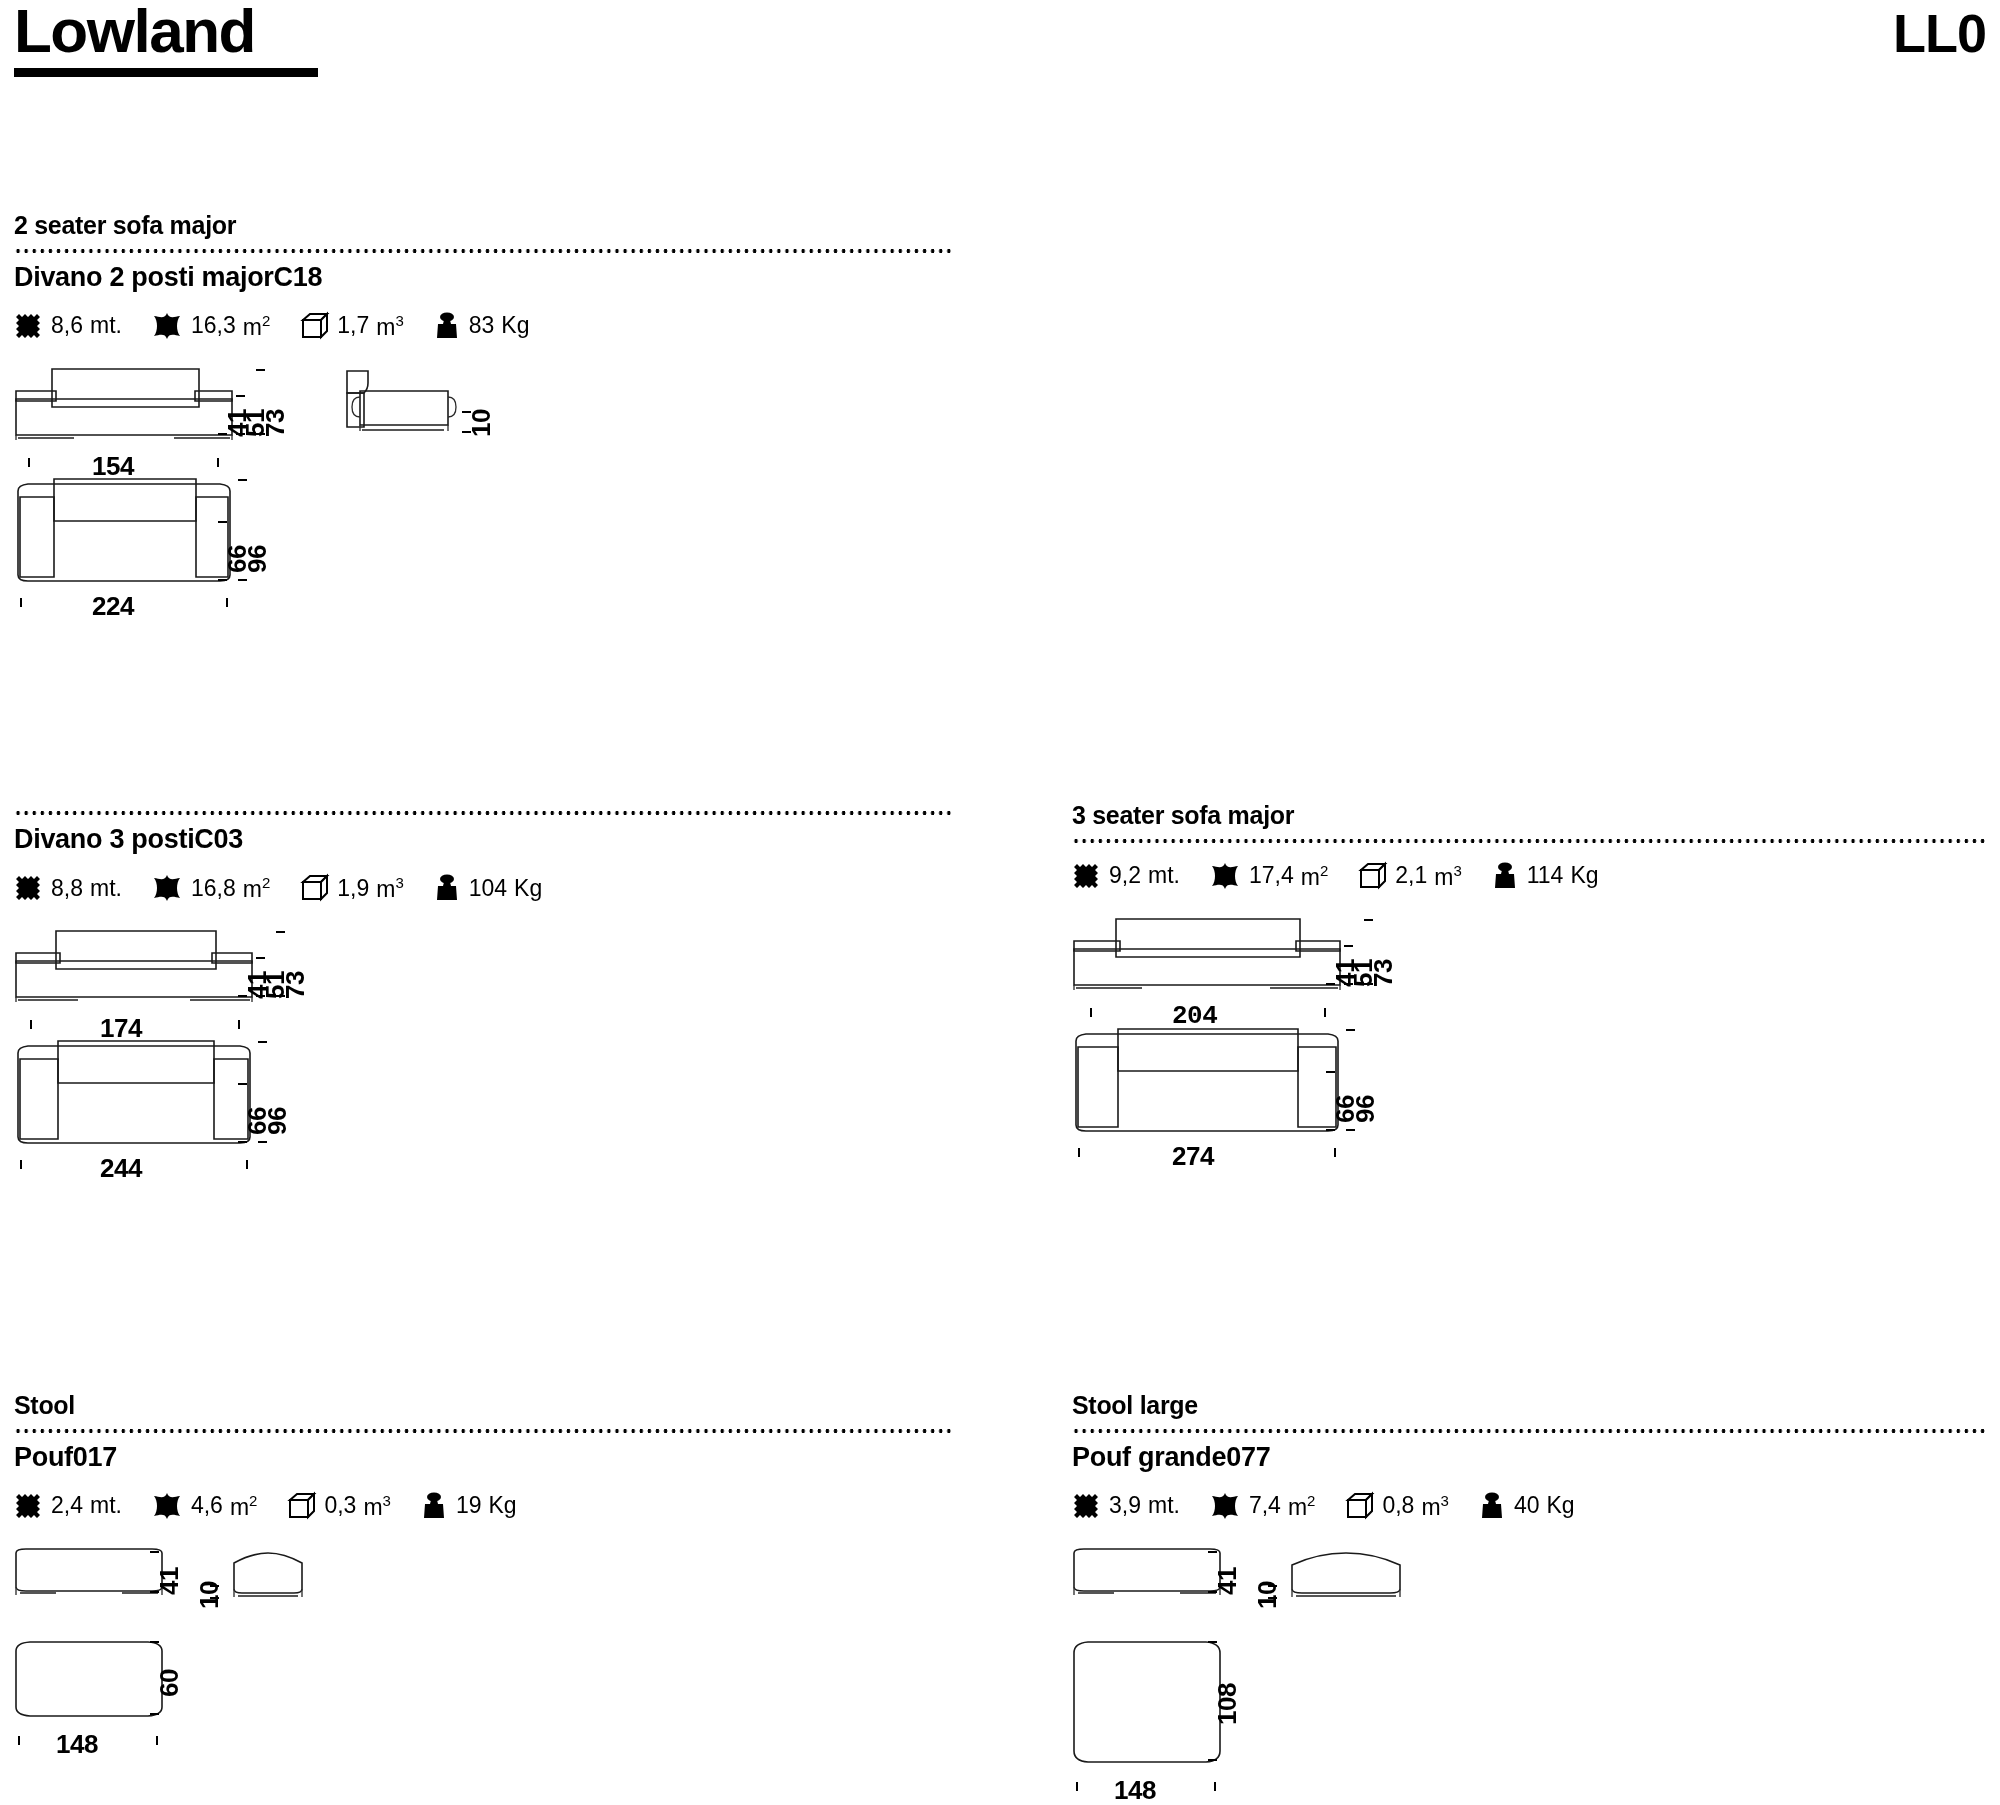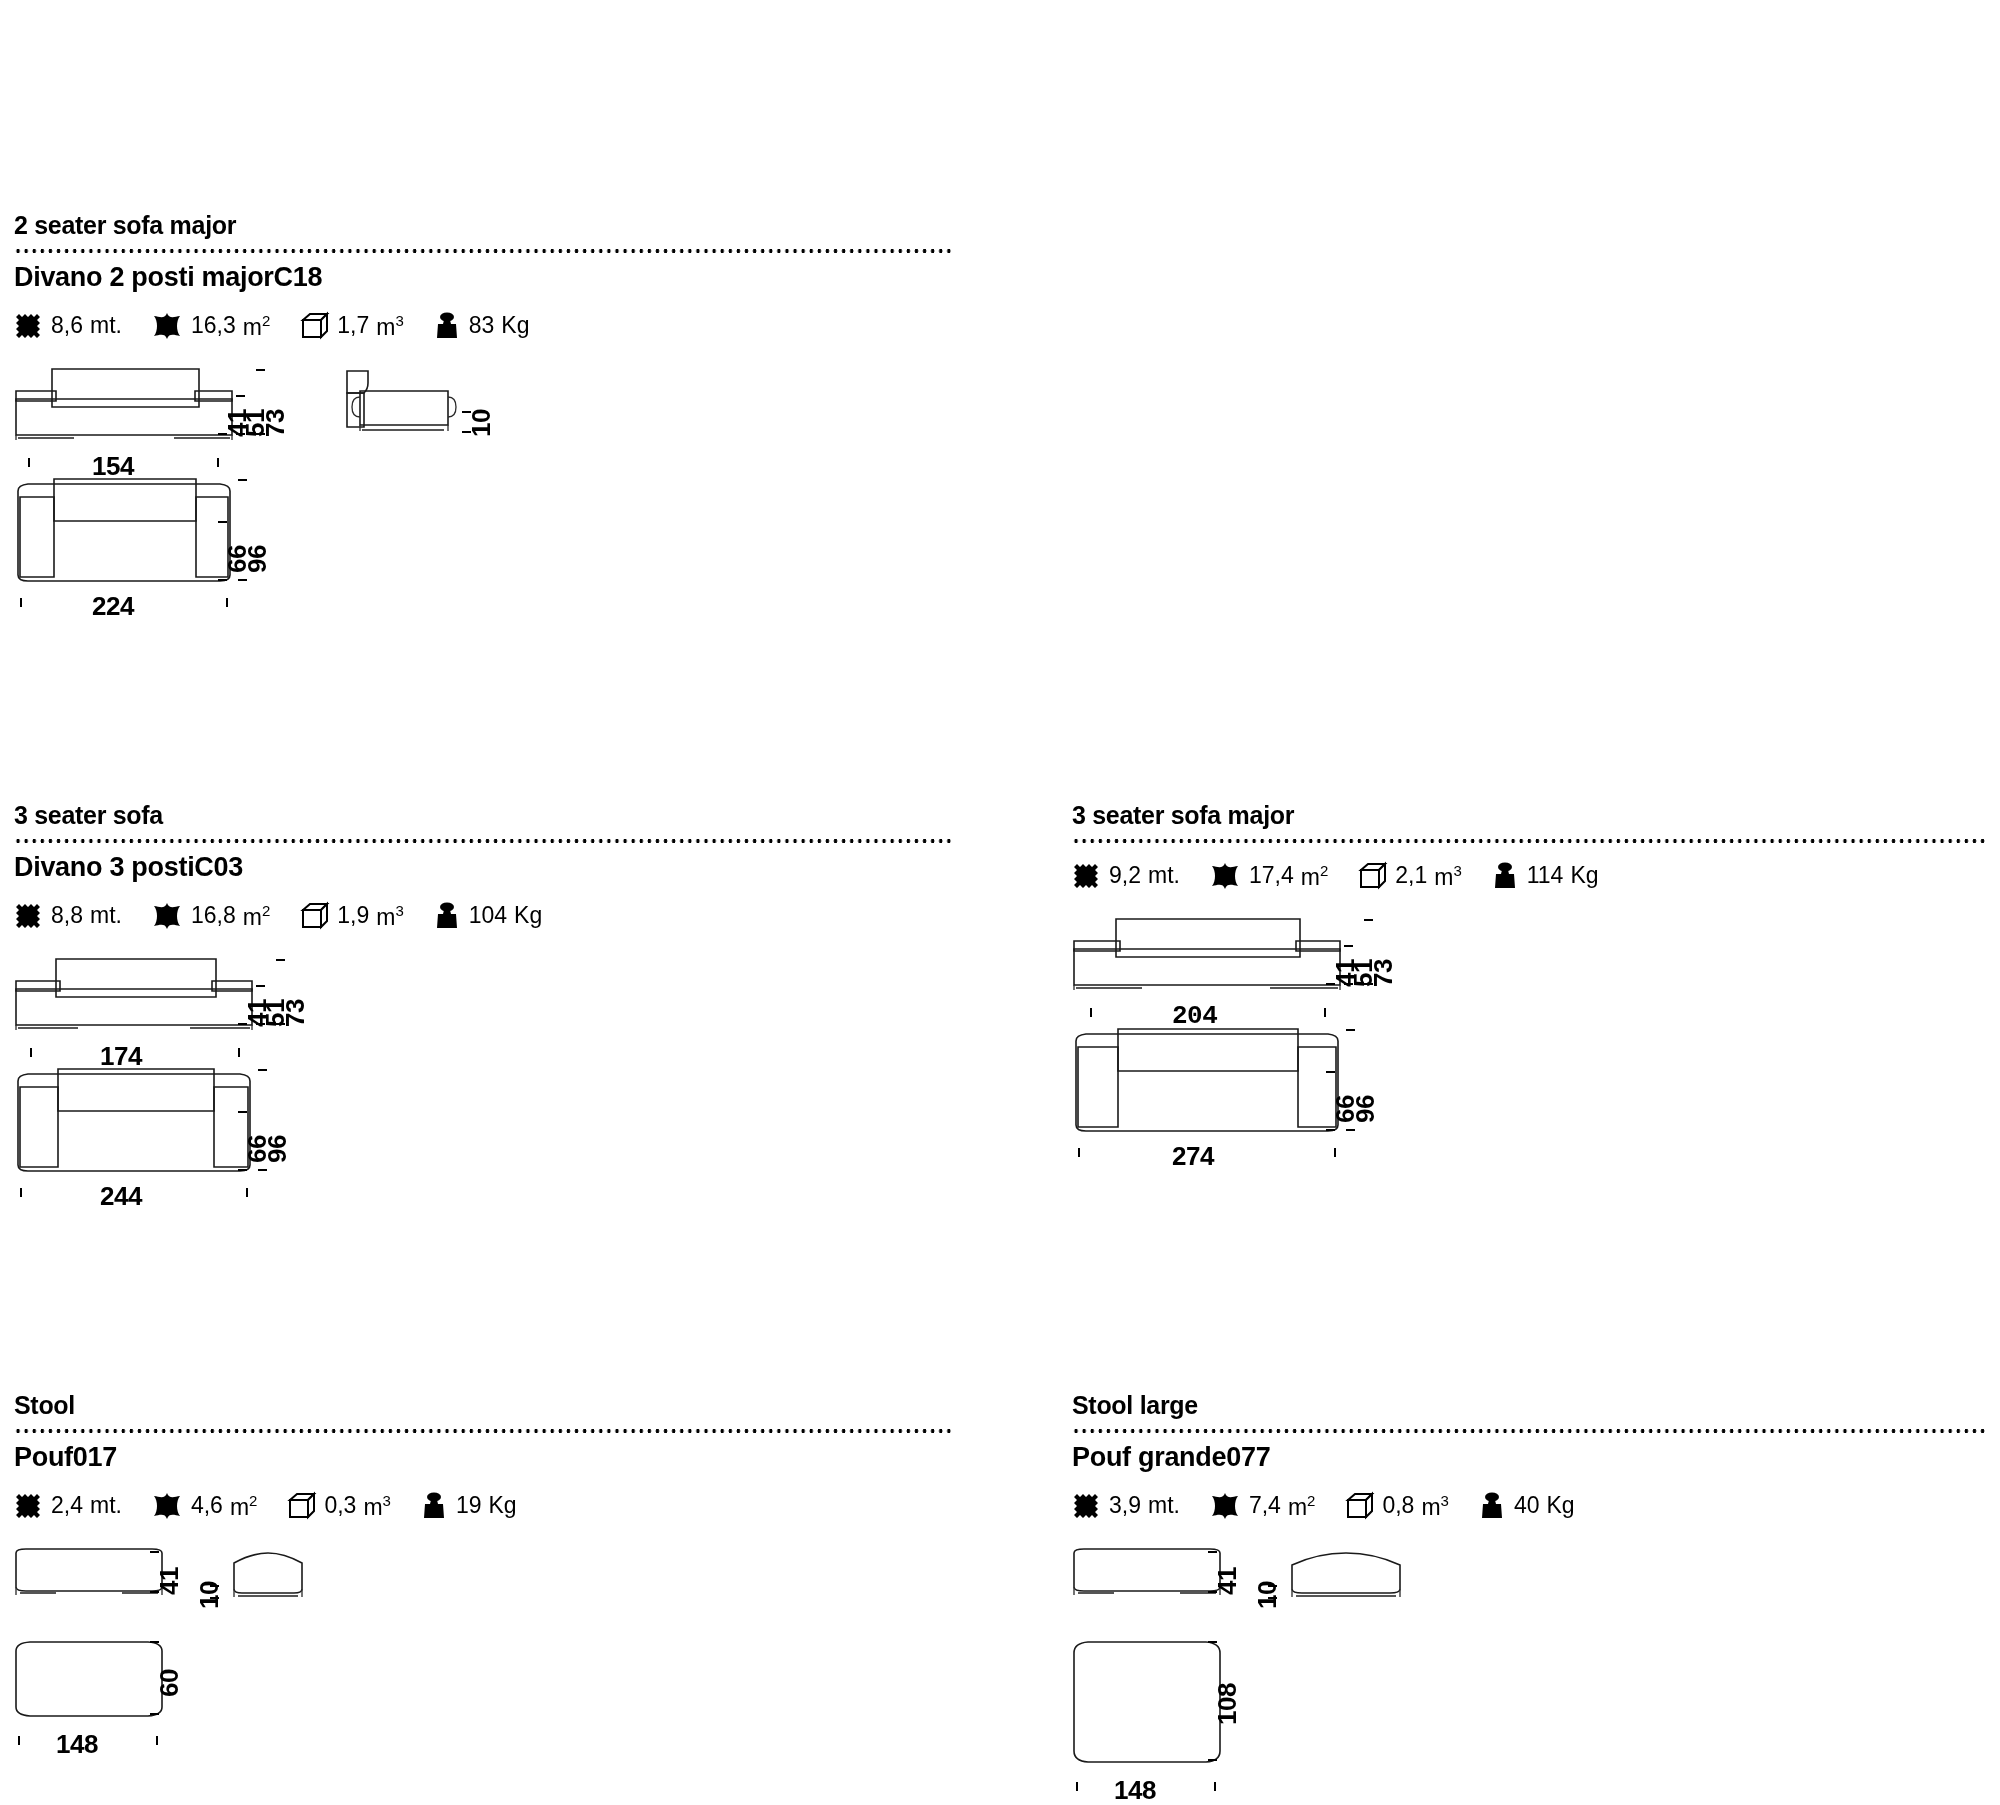--- a/index.html
+++ b/index.html
@@ -91,20 +91,25 @@
   svg { display: block; overflow: visible; }
   .ln { fill: none; stroke: #1a1a1a; stroke-width: 1.6; }
   .ln-thin { fill: none; stroke: #2a2a2a; stroke-width: 1.3; }
   .ln-foot { fill: none; stroke: #555; stroke-width: 2.2; }
 </style>
 </head>
 <body>
 
 <div class="page">
 
+  <div class="page-header">
+    <div class="brand-title">Lowland</div>
+    <div class="brand-underline"></div>
+    <div class="page-code">LL0</div>
+  </div>
 
   <div class="product" style="left:14px; top:212px; width:940px;">
 
     <div class="p-title-en">2 seater sofa major</div>
     <div class="p-rule"></div>
     <div class="p-row-it">
       <span class="p-title-it">Divano 2 posti major</span>
       <span class="p-code">C18</span>
     </div>
 
@@ -207,21 +212,20 @@
       <div class="dim-v" style="left:228px; top:208px;">96</div>
       <div class="tick-h" style="left:204px; top:156px;"></div>
       <div class="tick-h" style="left:204px; top:214px;"></div>
       <div class="tick-h" style="left:224px; top:114px;"></div>
       <div class="tick-h" style="left:224px; top:214px;"></div>
     </div>
   </div>
 
   <div class="product" style="left:14px; top:802px; width:940px;">
 
-    <div class="p-title-en">3 seater sofa</div>
     <div class="p-rule"></div>
     <div class="p-row-it">
       <span class="p-title-it">Divano 3 posti</span>
       <span class="p-code">C03</span>
     </div>
 
     <div class="spec-row">
       <div class="spec-item">
         <svg class="spec-ico" width="28" height="28" viewBox="0 0 28 28">
           <path fill="#000" d="M2,5 L5,2 L8,5 L11,2 L14,5 L17,2 L20,5 L23,2 L26,5 L23,8 L26,11 L23,14 L26,17 L23,20 L26,23 L23,26 L20,23 L17,26 L14,23 L11,26 L8,23 L5,26 L2,23 L5,20 L2,17 L5,14 L2,11 L5,8 Z"></path>

